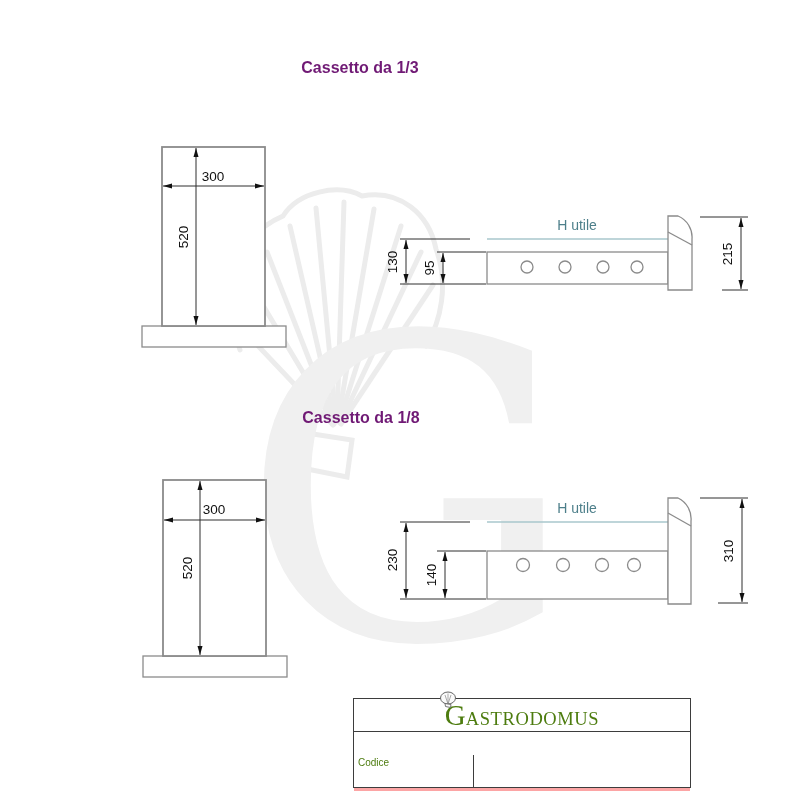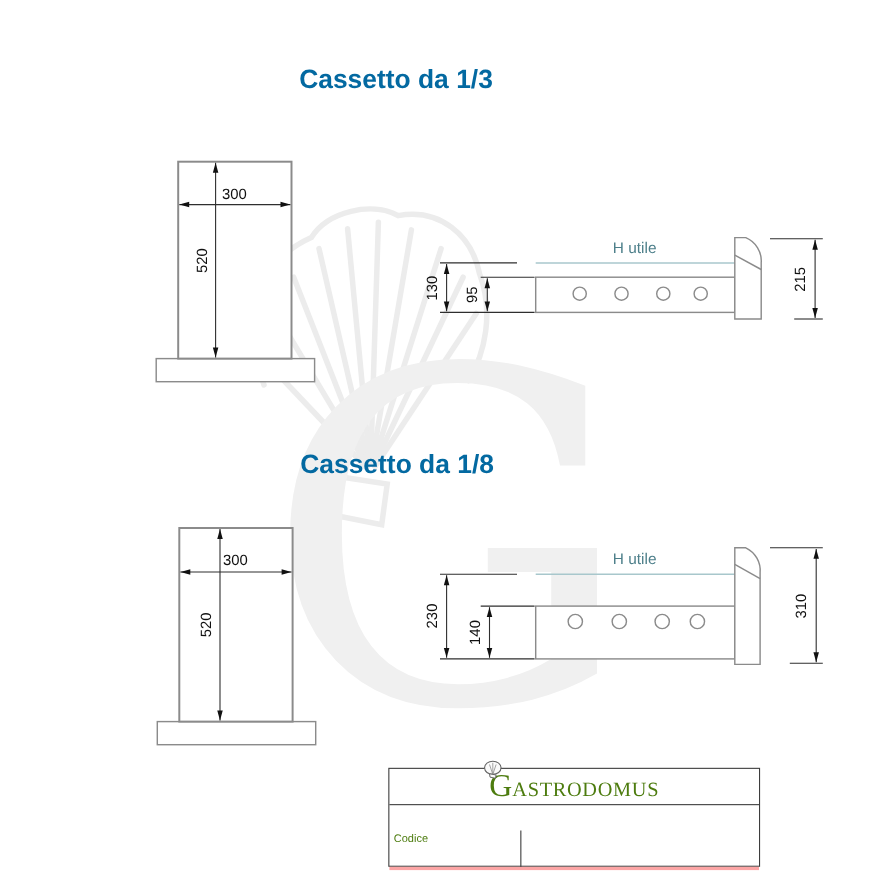--- a/index.html
+++ b/index.html
@@ -3,21 +3,21 @@
 <meta charset="utf-8">
 <style>
   html,body{margin:0;padding:0;}
   body{
     width:800px;height:800px;position:relative;background:#ffffff;
     font-family:"Liberation Sans", sans-serif;overflow:hidden;
   }
   svg{position:absolute;left:0;top:0;}
   .section-title{
     position:absolute;transform:translateX(-50%);
-    font-weight:bold;font-size:24px;color:#0369a1;white-space:nowrap;
+    font-weight:bold;font-size:16px;color:#701a75;white-space:nowrap;
     z-index:3;
   }
   
   .outline{stroke:#8b8b8b;stroke-width:1.8;fill:#ffffff;}
   .outline-thin{stroke:#8b8b8b;stroke-width:1.3;fill:#ffffff;}
   .dimline{stroke:#2e2e2e;stroke-width:1;fill:none;}
   .arrow{fill:#111111;stroke:none;}
   .dimtext{font-family:"Liberation Sans",sans-serif;font-size:13.5px;fill:#111111;}
   .tealline{stroke:#a8c7cc;stroke-width:1.4;fill:none;}
   .tealtext{font-family:"Liberation Sans",sans-serif;font-size:14px;fill:#4d7f8a;}

